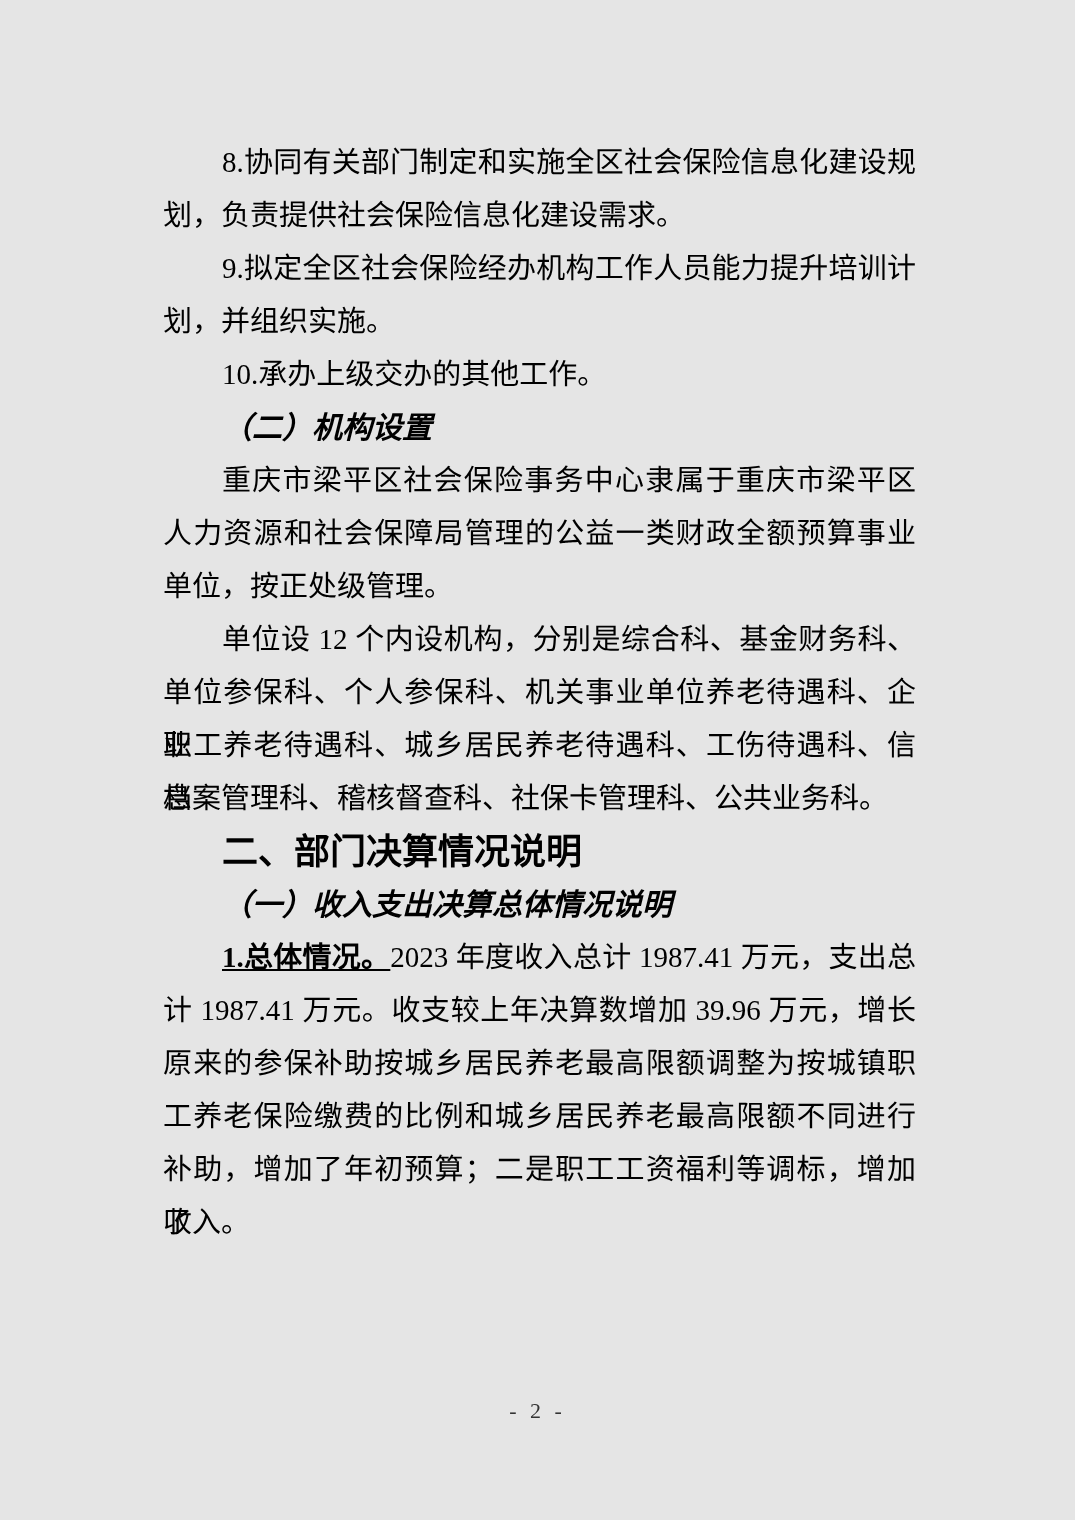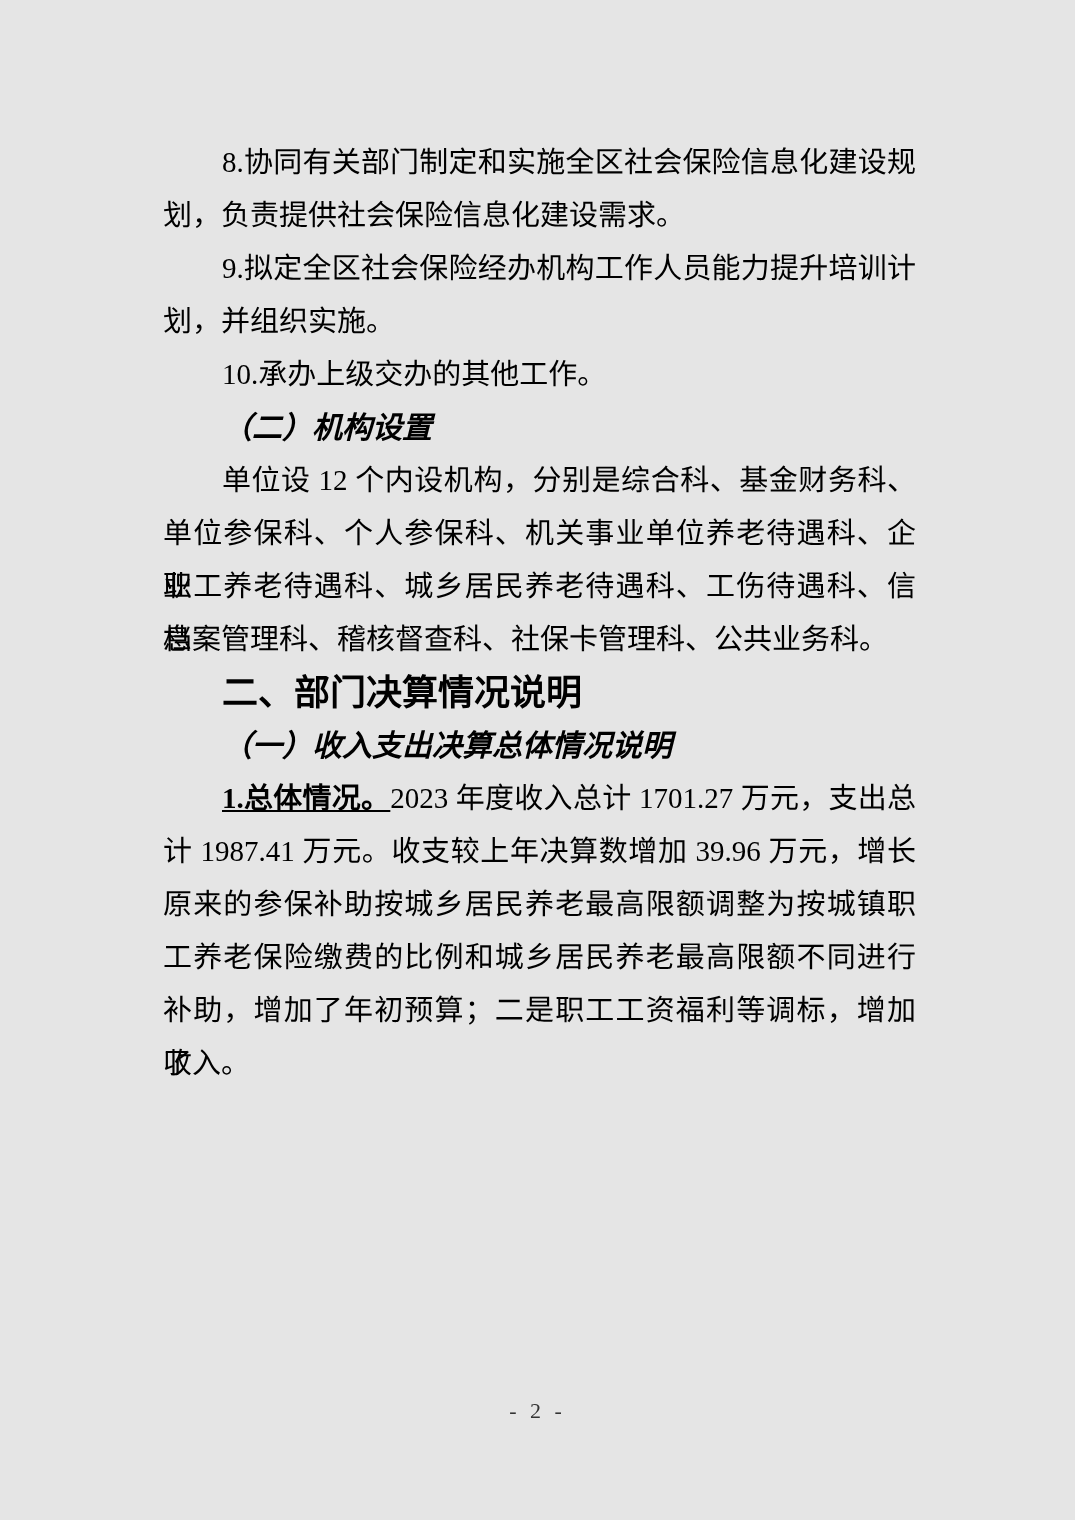--- a/index.html
+++ b/index.html
@@ -91,38 +91,43 @@
     </div>
 
     <div>
       <div class="line el ind"><span>10.承办上级交办的其他工作。</span></div>
     </div>
 
     <div>
       <div class="line el ind kai"><span>（二）机构设置</span></div>
     </div>
 
+    <div>
+      <div class="line jl ind"><span>重庆市梁平区社会保险事务中心隶属于重庆市梁平区</span></div>
+      <div class="line jl"><span>人力资源和社会保障局管理的公益一类财政全额预算事业</span></div>
+      <div class="line el"><span>单位，按正处级管理。</span></div>
+    </div>
 
     <div>
       <div class="line jl ind"><span>单位设 12 个内设机构，分别是综合科、基金财务科、</span></div>
       <div class="line jl"><span>单位参保科、个人参保科、机关事业单位养老待遇科、企业</span></div>
       <div class="line jl"><span>职工养老待遇科、城乡居民养老待遇科、工伤待遇科、信息</span></div>
       <div class="line el"><span>档案管理科、稽核督查科、社保卡管理科、公共业务科。</span></div>
     </div>
 
     <div>
       <div class="line el ind hei"><span>二、部门决算情况说明</span></div>
     </div>
 
     <div>
       <div class="line el ind kai"><span>（一）收入支出决算总体情况说明</span></div>
     </div>
 
     <div>
-      <div class="line jl ind"><span class="bold-lead">1.总体情况。</span><span>2023 年度收入总计 1701.27 万元，支出总</span></div>
+      <div class="line jl ind"><span class="bold-lead">1.总体情况。</span><span>2023 年度收入总计 1987.41 万元，支出总</span></div>
       <div class="line jl"><span>计 1987.41 万元。收支较上年决算数增加 39.96 万元，增长</span></div>
       <div class="line jl"><span>原来的参保补助按城乡居民养老最高限额调整为按城镇职</span></div>
       <div class="line jl"><span>工养老保险缴费的比例和城乡居民养老最高限额不同进行</span></div>
       <div class="line jl"><span>补助，增加了年初预算；二是职工工资福利等调标，增加了</span></div>
       <div class="line el"><span>收入。</span></div>
     </div>
 
   </div>
 
   <div class="footer">- 2 -</div>

